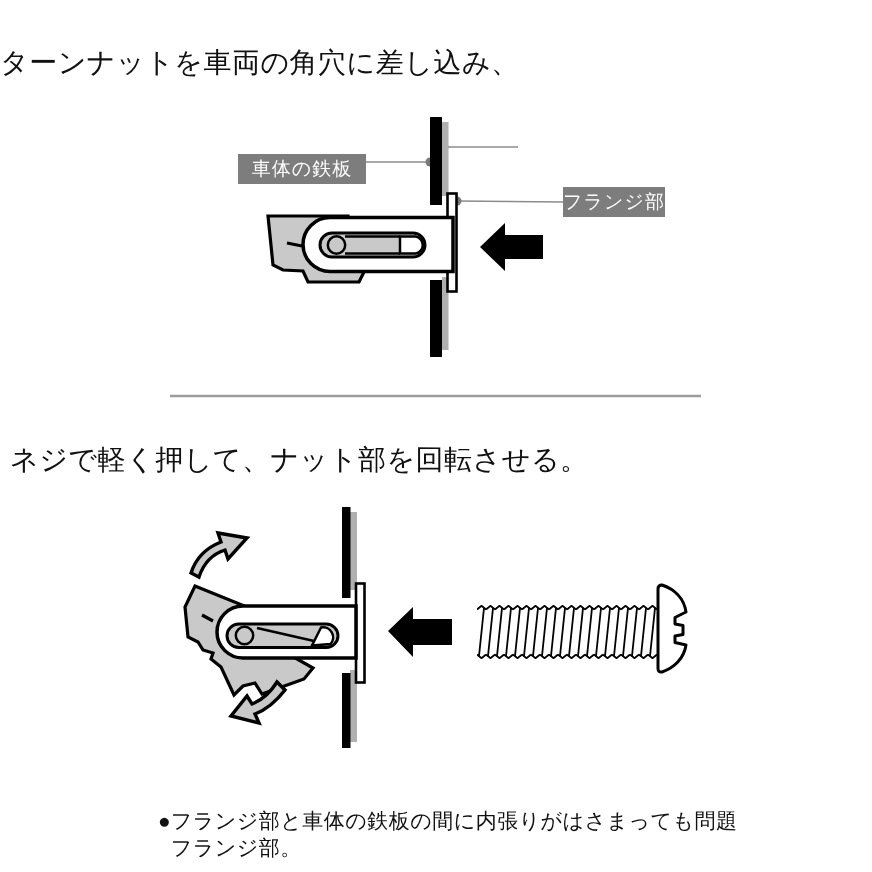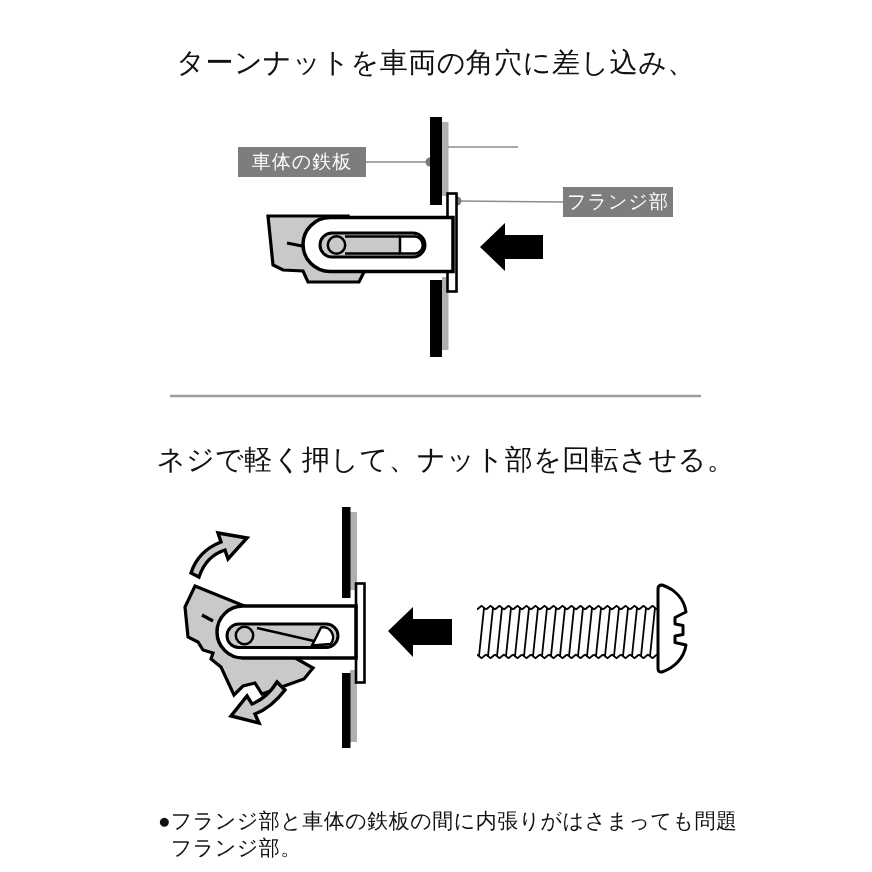--- a/index.html
+++ b/index.html
@@ -1,34 +1,34 @@
 <!DOCTYPE html>
 <html><head>
 <meta charset="utf-8">
 <style>
   html,body{margin:0;padding:0;background:#fff;}
   .page{
     position:relative;width:872px;height:872px;background:#ffffff;overflow:hidden;
     font-family:"Liberation Sans","DejaVu Sans",sans-serif;
   }
   .title{
-    position:absolute;left:0;width:872px;text-align:center;
+    position:absolute;left:0;width:872px;text-align:left;
     font-size:28px;font-weight:500;color:#111;letter-spacing:0.5px;white-space:nowrap;
   }
   .t1{top:44px;}
   .t2{top:441px;padding-left:10px;}
   .diagram-svg{position:absolute;left:0;top:0;width:872px;height:872px;}
   .label-box{
     position:absolute;height:30px;background:#7d7d7d;color:#fff;
     display:flex;align-items:center;justify-content:center;
     font-size:19px;letter-spacing:1px;white-space:nowrap;
   }
-  .lb-plate{left:238px;top:147px;width:128px;}
+  .lb-plate{left:238px;top:154px;width:128px;}
   .lb-lining{left:518px;top:132px;width:117px;}
-  .lb-flange{left:563px;top:187px;width:110px;}
+  .lb-flange{left:563px;top:187px;width:102px;}
   .note{
     position:absolute;left:158px;top:807px;width:580px;
     display:flex;align-items:flex-start;color:#111;
   }
   .note .bullet{font-size:21px;line-height:27px;}
   .note .ntext{font-size:21px;line-height:27px;letter-spacing:0.5px;}
   .outline{stroke:#000;fill:#fff;}
   .gray-shape{stroke:#000;}
   .blk{fill:#000;stroke:none;}
 </style>

